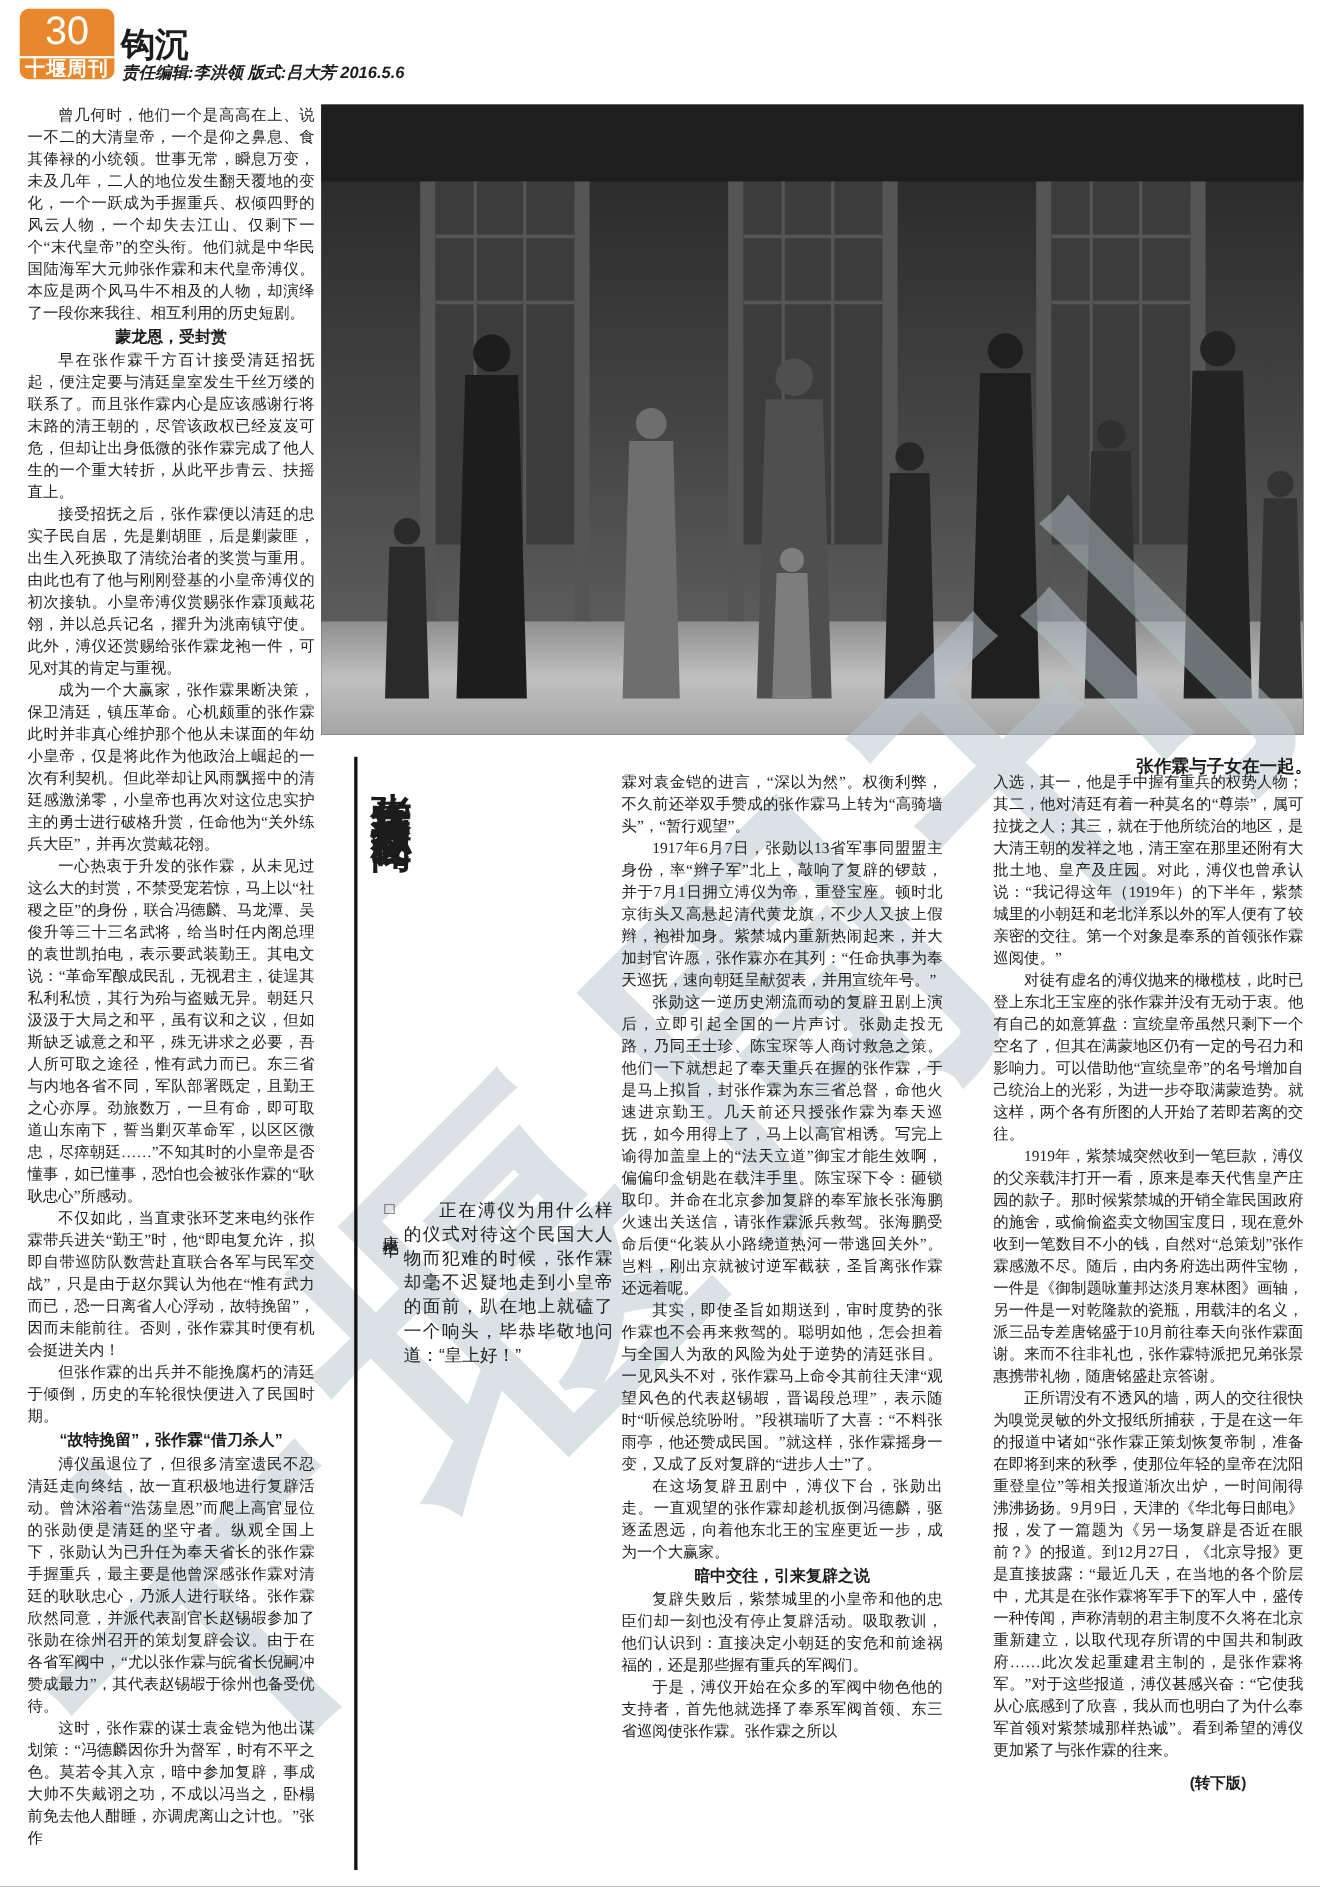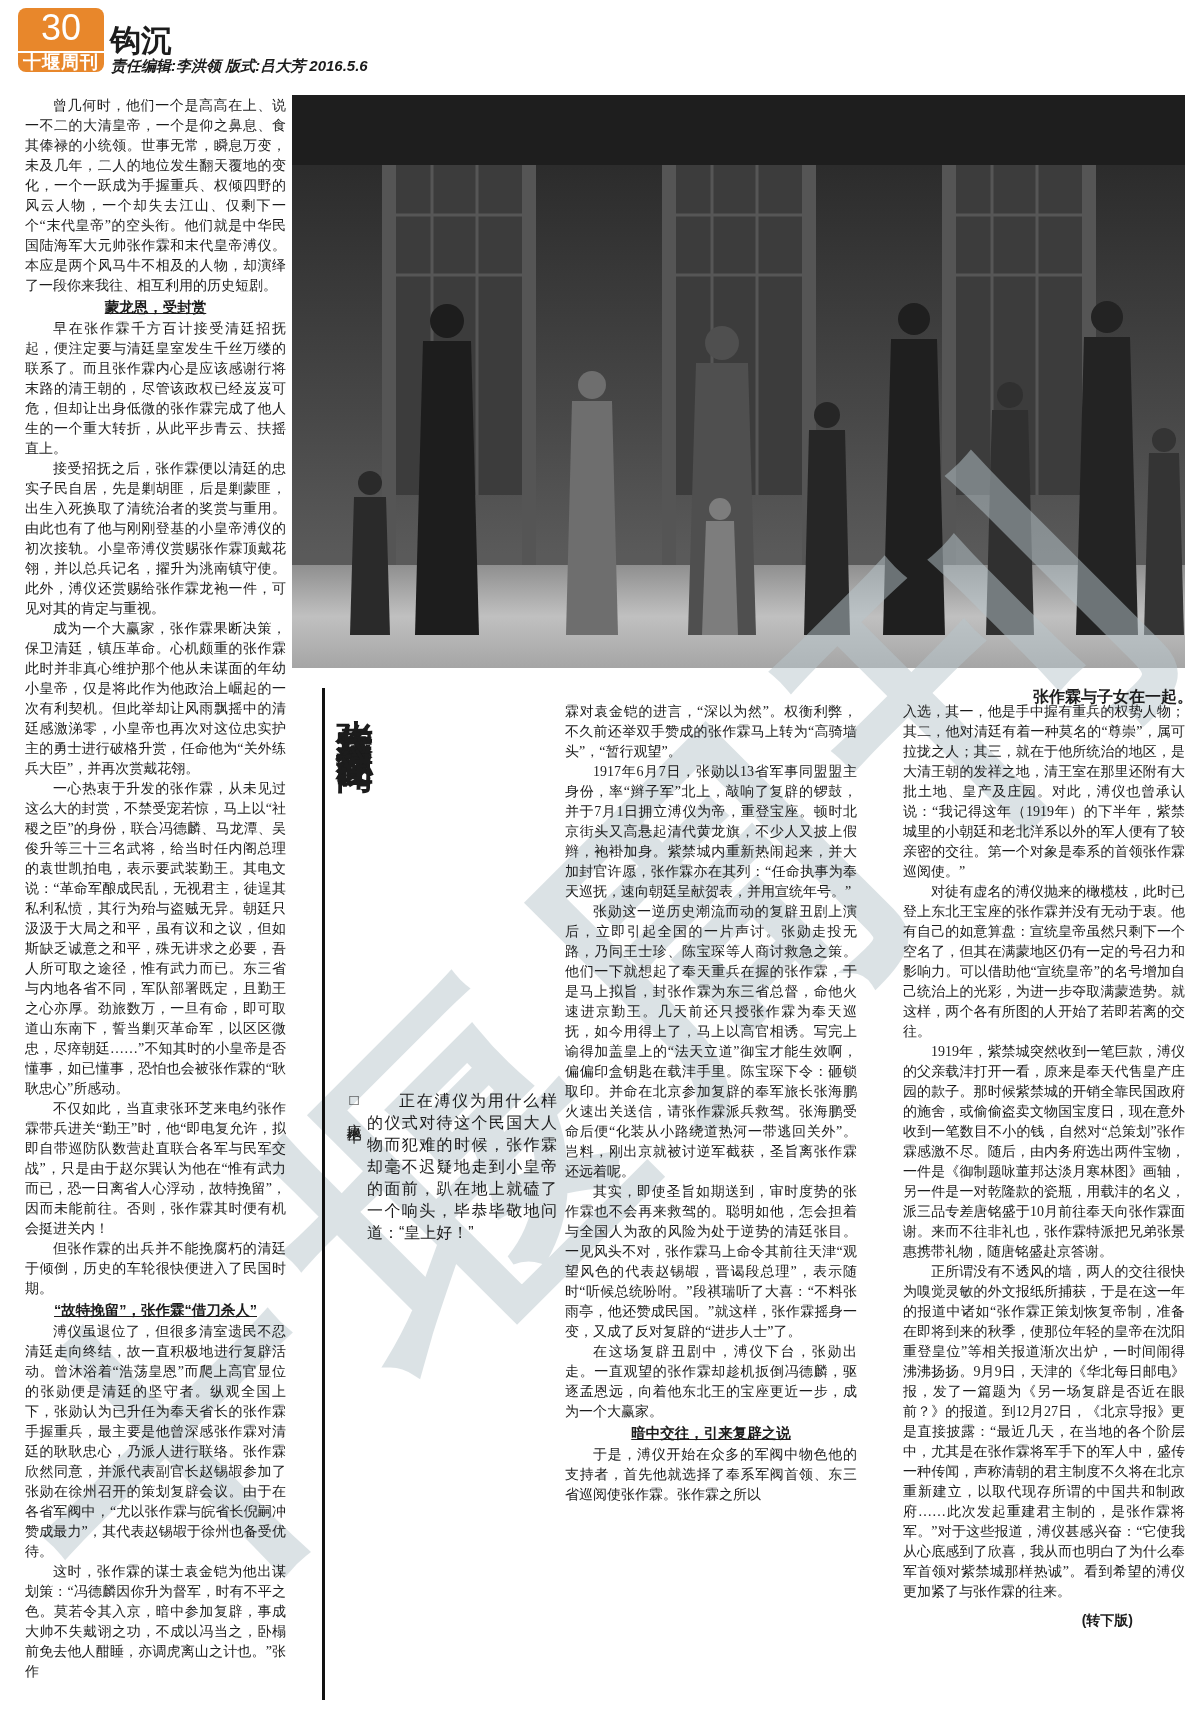--- a/index.html
+++ b/index.html
@@ -27,21 +27,21 @@
              transform:rotate(-45deg);pointer-events:none;white-space:nowrap;
              font-family:"Liberation Sans",sans-serif;}
   
   .col{position:absolute;text-align:justify;font-size:14px;line-height:20px;z-index:5;overflow:hidden;}
   .col-left{left:25px;top:96px;width:261px;height:1619px;}
   .col-mid{left:565px;top:702px;width:292px;height:1013px;}
   .col-right{left:903px;top:702px;width:282px;height:1013px;}
   .para{margin:0;text-indent:2em;}
   .para.noindent{text-indent:0;}
   .subhead{margin:1px 0;text-align:center;font-weight:bold;font-size:14.5px;line-height:21px;
-           font-family:"Liberation Sans",sans-serif;text-decoration:underline;}
+           font-family:"Liberation Sans",sans-serif;}
   .cont{text-indent:0;text-align:right;font-weight:bold;padding-right:52px;margin-top:8px;
         font-family:"Liberation Sans",sans-serif;}
   
   .vrule{position:absolute;left:322px;top:688px;width:3px;height:1012px;background:#111;z-index:5;}
   .vtitle{position:absolute;left:332px;top:690px;height:430px;margin:0;z-index:5;
           writing-mode:vertical-rl;font-size:37px;font-weight:bold;letter-spacing:4px;line-height:44px;}
   .vauthor{position:absolute;left:344px;top:1092px;height:90px;z-index:5;
           writing-mode:vertical-rl;font-size:15px;letter-spacing:3px;}
   .intro{position:absolute;left:367px;top:1090px;width:190px;z-index:5;margin:0;
          font-family:"Liberation Sans",sans-serif;font-size:16px;font-weight:normal;line-height:22px;
@@ -174,20 +174,21 @@
       <p class="para">溥仪虽退位了，但很多清室遗民不忍清廷走向终结，故一直积极地进行复辟活动。曾沐浴着“浩荡皇恩”而爬上高官显位的张勋便是清廷的坚守者。纵观全国上下，张勋认为已升任为奉天省长的张作霖手握重兵，最主要是他曾深感张作霖对清廷的耿耿忠心，乃派人进行联络。张作霖欣然同意，并派代表副官长赵锡嘏参加了张勋在徐州召开的策划复辟会议。由于在各省军阀中，“尤以张作霖与皖省长倪嗣冲赞成最力”，其代表赵锡嘏于徐州也备受优待。</p>
       <p class="para">这时，张作霖的谋士袁金铠为他出谋划策：“冯德麟因你升为督军，时有不平之色。莫若令其入京，暗中参加复辟，事成大帅不失戴诩之功，不成以冯当之，卧榻前免去他人酣睡，亦调虎离山之计也。”张作</p>
     </div>
   <div class="col col-mid">
       <p class="para noindent">霖对袁金铠的进言，“深以为然”。权衡利弊，不久前还举双手赞成的张作霖马上转为“高骑墙头”，“暂行观望”。</p>
       <p class="para">1917年6月7日，张勋以13省军事同盟盟主身份，率“辫子军”北上，敲响了复辟的锣鼓，并于7月1日拥立溥仪为帝，重登宝座。顿时北京街头又高悬起清代黄龙旗，不少人又披上假辫，袍褂加身。紫禁城内重新热闹起来，并大加封官许愿，张作霖亦在其列：“任命执事为奉天巡抚，速向朝廷呈献贺表，并用宣统年号。”</p>
       <p class="para">张勋这一逆历史潮流而动的复辟丑剧上演后，立即引起全国的一片声讨。张勋走投无路，乃同王士珍、陈宝琛等人商讨救急之策。他们一下就想起了奉天重兵在握的张作霖，于是马上拟旨，封张作霖为东三省总督，命他火速进京勤王。几天前还只授张作霖为奉天巡抚，如今用得上了，马上以高官相诱。写完上谕得加盖皇上的“法天立道”御宝才能生效啊，偏偏印盒钥匙在载沣手里。陈宝琛下令：砸锁取印。并命在北京参加复辟的奉军旅长张海鹏火速出关送信，请张作霖派兵救驾。张海鹏受命后便“化装从小路绕道热河一带逃回关外”。岂料，刚出京就被讨逆军截获，圣旨离张作霖还远着呢。</p>
       <p class="para">其实，即使圣旨如期送到，审时度势的张作霖也不会再来救驾的。聪明如他，怎会担着与全国人为敌的风险为处于逆势的清廷张目。一见风头不对，张作霖马上命令其前往天津“观望风色的代表赵锡嘏，晋谒段总理”，表示随时“听候总统吩咐。”段祺瑞听了大喜：“不料张雨亭，他还赞成民国。”就这样，张作霖摇身一变，又成了反对复辟的“进步人士”了。</p>
       <p class="para">在这场复辟丑剧中，溥仪下台，张勋出走。一直观望的张作霖却趁机扳倒冯德麟，驱逐孟恩远，向着他东北王的宝座更近一步，成为一个大赢家。</p>
       <h3 class="subhead">暗中交往，引来复辟之说</h3>
+      <p class="para">复辟失败后，紫禁城里的小皇帝和他的忠臣们却一刻也没有停止复辟活动。吸取教训，他们认识到：直接决定小朝廷的安危和前途祸福的，还是那些握有重兵的军阀们。</p>
       <p class="para">于是，溥仪开始在众多的军阀中物色他的支持者，首先他就选择了奉系军阀首领、东三省巡阅使张作霖。张作霖之所以</p>
     </div>
   <div class="col col-right">
       <p class="para noindent">入选，其一，他是手中握有重兵的权势人物；其二，他对清廷有着一种莫名的“尊崇”，属可拉拢之人；其三，就在于他所统治的地区，是大清王朝的发祥之地，清王室在那里还附有大批土地、皇产及庄园。对此，溥仪也曾承认说：“我记得这年（1919年）的下半年，紫禁城里的小朝廷和老北洋系以外的军人便有了较亲密的交往。第一个对象是奉系的首领张作霖巡阅使。”</p>
       <p class="para">对徒有虚名的溥仪抛来的橄榄枝，此时已登上东北王宝座的张作霖并没有无动于衷。他有自己的如意算盘：宣统皇帝虽然只剩下一个空名了，但其在满蒙地区仍有一定的号召力和影响力。可以借助他“宣统皇帝”的名号增加自己统治上的光彩，为进一步夺取满蒙造势。就这样，两个各有所图的人开始了若即若离的交往。</p>
       <p class="para">1919年，紫禁城突然收到一笔巨款，溥仪的父亲载沣打开一看，原来是奉天代售皇产庄园的款子。那时候紫禁城的开销全靠民国政府的施舍，或偷偷盗卖文物国宝度日，现在意外收到一笔数目不小的钱，自然对“总策划”张作霖感激不尽。随后，由内务府选出两件宝物，一件是《御制题咏董邦达淡月寒林图》画轴，另一件是一对乾隆款的瓷瓶，用载沣的名义，派三品专差唐铭盛于10月前往奉天向张作霖面谢。来而不往非礼也，张作霖特派把兄弟张景惠携带礼物，随唐铭盛赴京答谢。</p>
       <p class="para">正所谓没有不透风的墙，两人的交往很快为嗅觉灵敏的外文报纸所捕获，于是在这一年的报道中诸如“张作霖正策划恢复帝制，准备在即将到来的秋季，使那位年轻的皇帝在沈阳重登皇位”等相关报道渐次出炉，一时间闹得沸沸扬扬。9月9日，天津的《华北每日邮电》报，发了一篇题为《另一场复辟是否近在眼前？》的报道。到12月27日，《北京导报》更是直接披露：“最近几天，在当地的各个阶层中，尤其是在张作霖将军手下的军人中，盛传一种传闻，声称清朝的君主制度不久将在北京重新建立，以取代现存所谓的中国共和制政府……此次发起重建君主制的，是张作霖将军。”对于这些报道，溥仪甚感兴奋：“它使我从心底感到了欣喜，我从而也明白了为什么奉军首领对紫禁城那样热诚”。看到希望的溥仪更加紧了与张作霖的往来。</p>
       <p class="para cont">(转下版)</p>
     </div>
 

